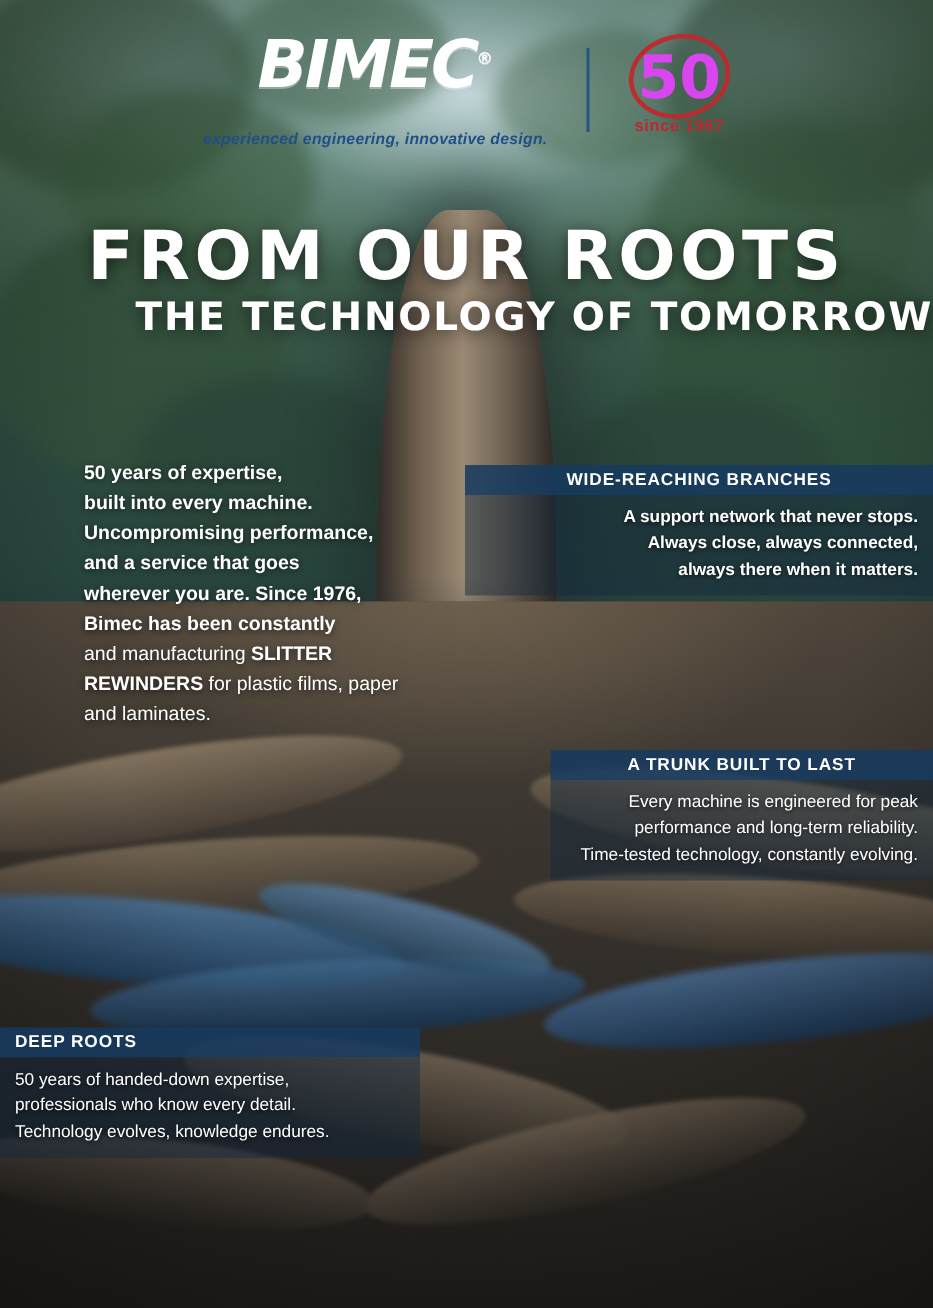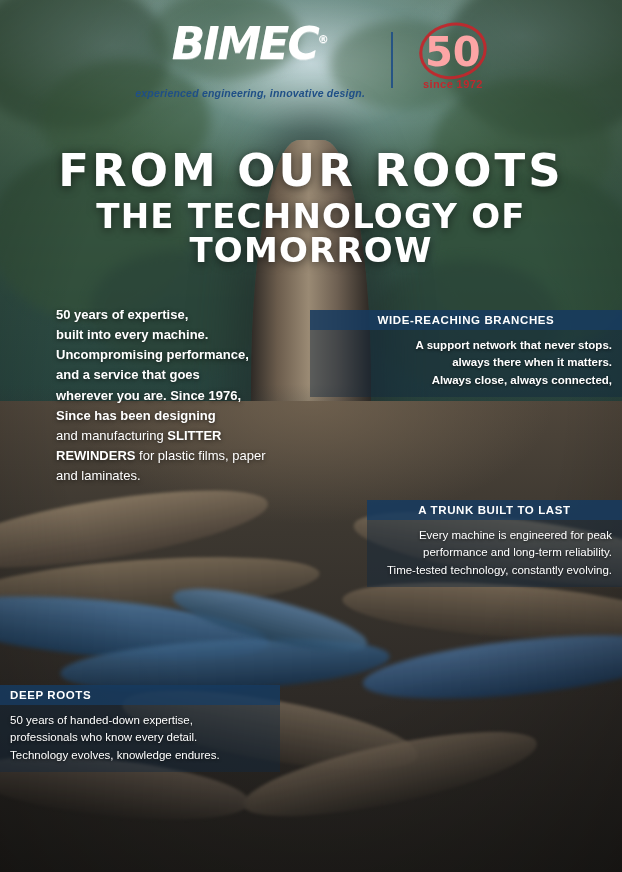--- a/index.html
+++ b/index.html
@@ -142,21 +142,21 @@
     display: flex;
     flex-direction: column;
     align-items: center;
     color: #c0282d;
   }
   .anniv-50 {
     font-family: "DejaVu Sans", sans-serif;
     font-weight: bold;
     font-size: 40px;
     line-height: 1;
-    color: #fca5a5;
+    color: #d946ef;
     position: relative;
     padding: 2px 6px;
   }
   .anniv-ring {
     position: absolute;
     left: 50%; top: 50%;
     width: 62px; height: 50px;
     transform: translate(-50%,-52%) rotate(-12deg);
     border: 3px solid #c0282d;
     border-radius: 50%;
@@ -183,23 +183,24 @@
     font-family: "DejaVu Sans", sans-serif;
     font-weight: bold;
     font-size: 45px;
     letter-spacing: 3px;
     line-height: 1;
   }
   .headline-2 {
     margin-top: 6px;
     font-family: "DejaVu Sans", sans-serif;
     font-weight: bold;
-    font-size: 34px;
+    font-size: 26px;
     letter-spacing: 1.2px;
     line-height: 1;
+    text-align: right;
   }
 
   
   .intro {
     position: absolute;
     left: 56px;
     top: 305px;
     width: 210px;
     color: #ffffff;
     font-size: 13px;
@@ -301,47 +302,47 @@
         <span>BIMEC</span><span class="logo-reg">®</span>
       </div>
       <div class="logo-tag">experienced engineering, innovative design.</div>
     </div>
     <div class="logo-sep"></div>
     <div class="anniv">
       <div class="anniv-50">
         <span class="anniv-ring"></span>
         <span>50</span>
       </div>
-      <div class="anniv-since">since 1972</div>
+      <div class="anniv-since">since 1967</div>
     </div>
   </div>
 
   <div class="headline">
     <div class="headline-1">FROM OUR ROOTS</div>
     <div class="headline-2">THE TECHNOLOGY OF TOMORROW</div>
   </div>
 
   <div class="intro">
     <div>50 years of expertise,</div>
     <div>built into every machine.</div>
     <div>Uncompromising performance,</div>
     <div>and a service that goes</div>
     <div>wherever you are. Since 1976,</div>
-    <div>Since has been designing</div>
+    <div>Bimec has been constantly</div>
     <div>
       <span class="norm">and manufacturing </span><span>SLITTER REWINDERS</span><span class="norm"> for plastic films, paper and laminates.</span>
     </div>
   </div>
 
   <div class="callout right c-branches">
     <div class="bar">WIDE-REACHING BRANCHES</div>
     <div class="body">
       <div>A support network that never stops.</div>
+      <div>Always close, always connected,</div>
       <div>always there when it matters.</div>
-      <div>Always close, always connected,</div>
     </div>
   </div>
 
   <div class="callout right c-trunk">
     <div class="bar">A TRUNK BUILT TO LAST</div>
     <div class="body">
       <div>Every machine is engineered for peak</div>
       <div>performance and long-term reliability.</div>
       <div>Time-tested technology, constantly evolving.</div>
     </div>

